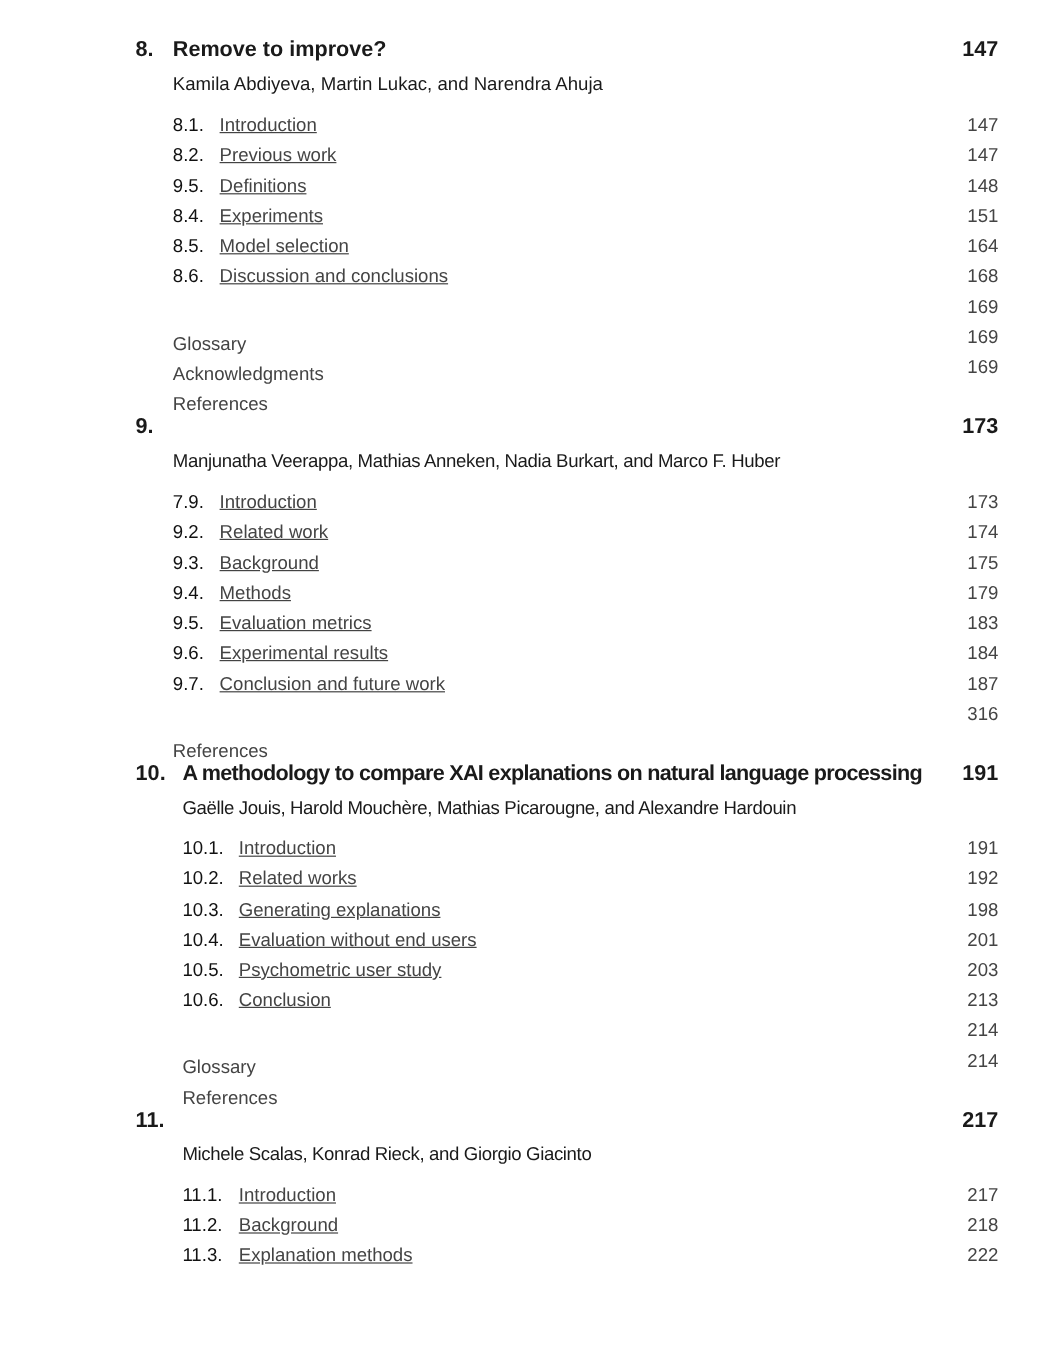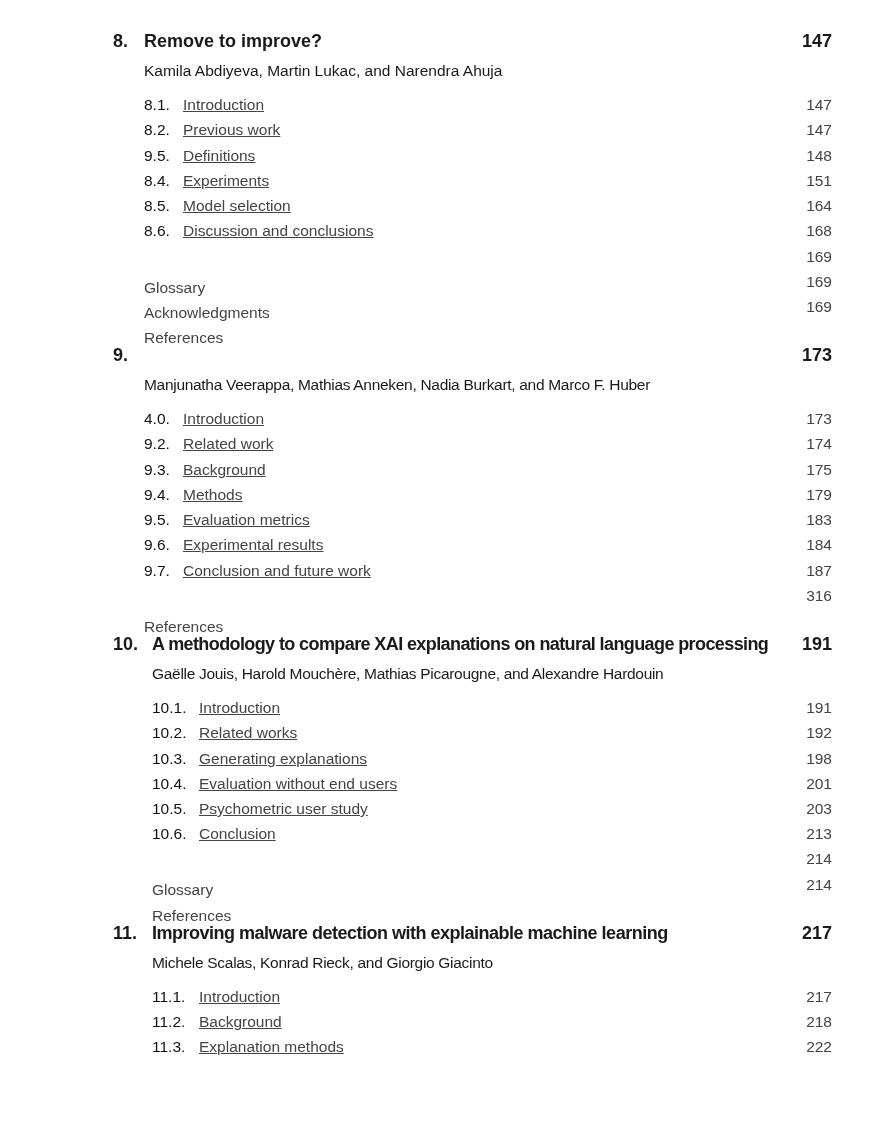--- a/index.html
+++ b/index.html
@@ -69,21 +69,21 @@
     <span class="sec-page">169</span>
   </div>
 
 <div class="ch-head" style="top:345px">
   <span class="ch-num">9.</span>
   <span class="ch-page">173</span>
 </div>
 <div class="authors" style="left:144px;top:376px;letter-spacing:-0.3px">Manjunatha Veerappa, Mathias Anneken, Nadia Burkart, and Marco F. Huber</div>
 
 <div class="sec" style="top:410px">
-    <span class="sec-num" style="left:144px">4.0.</span>
+    <span class="sec-num" style="left:144px">7.9.</span>
     <span class="sec-title" style="left:183px">Introduction</span>
     <span class="sec-page">173</span>
   </div>
 <div class="sec" style="top:435px">
     <span class="sec-num" style="left:144px">9.2.</span>
     <span class="sec-title" style="left:183px">Related work</span>
     <span class="sec-page">174</span>
   </div>
 <div class="sec" style="top:461px">
     <span class="sec-num" style="left:144px">9.3.</span>
@@ -156,21 +156,20 @@
     <span class="plain" style="left:152px">Glossary</span>
     <span class="sec-page">214</span>
   </div>
 <div class="sec" style="top:876px">
     <span class="plain" style="left:152px">References</span>
     <span class="sec-page">214</span>
   </div>
 
 <div class="ch-head" style="top:923px">
   <span class="ch-num">11.</span>
-  <span class="ch-title" style="left:152px;letter-spacing:-0.5px">Improving malware detection with explainable machine learning</span>
   <span class="ch-page">217</span>
 </div>
 <div class="authors" style="left:152px;top:954px;letter-spacing:-0.3px">Michele Scalas, Konrad Rieck, and Giorgio Giacinto</div>
 
 <div class="sec" style="top:988px">
     <span class="sec-num" style="left:152px">11.1.</span>
     <span class="sec-title" style="left:199px">Introduction</span>
     <span class="sec-page">217</span>
   </div>
 <div class="sec" style="top:1013px">

